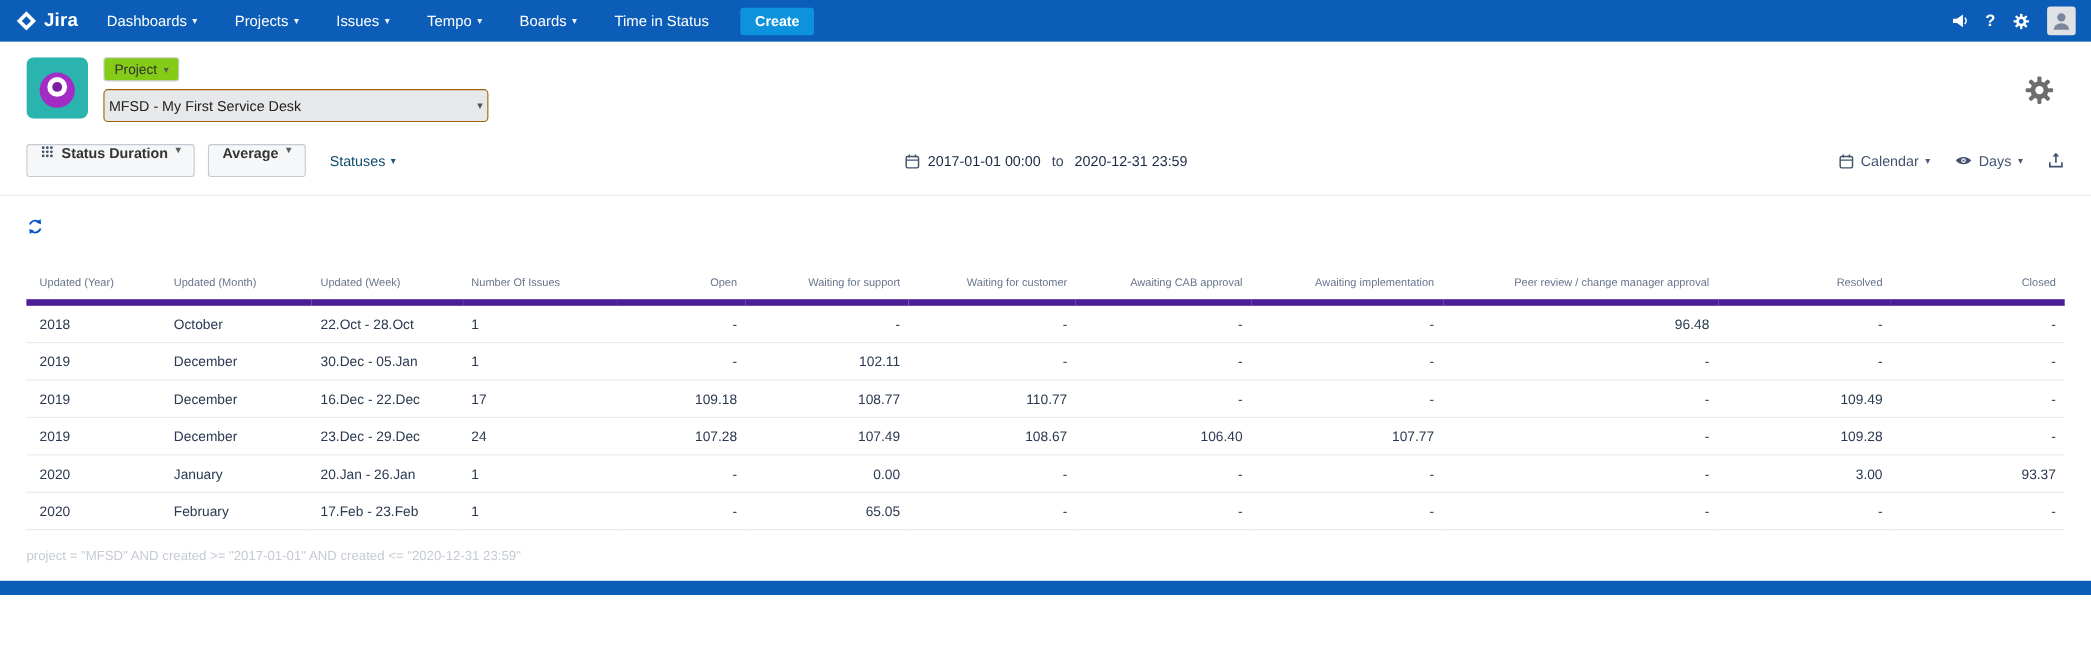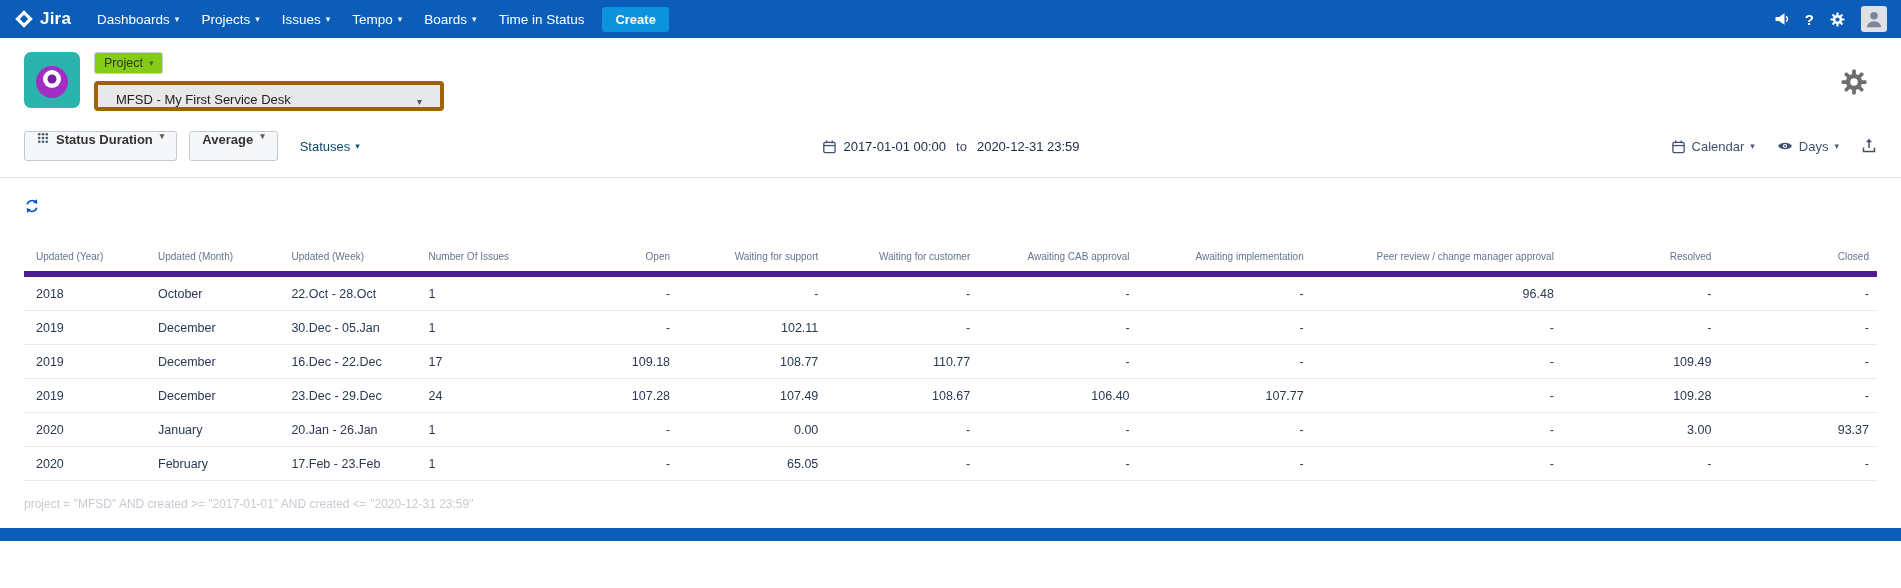--- a/index.html
+++ b/index.html
@@ -11,42 +11,42 @@
   *{box-sizing:border-box;}
   html,body{margin:0;padding:0;width:1901px;height:588px;overflow:hidden;
     font-family:"Liberation Sans", sans-serif; background:#fff; color:#2a3950;}
   .page{width:1901px;height:541px;display:flex;flex-direction:column;overflow:hidden;background:#fff;}
 
   
   .topnav{height:38px;background:var(--nav-bg);display:flex;align-items:center;
     padding:0 14px;flex:0 0 auto;color:#fff;}
   .brand{display:flex;align-items:center;gap:6px;margin-right:26px;cursor:pointer;}
   .brand-name{font-size:17px;font-weight:bold;color:#fff;letter-spacing:.2px;}
-  .nav-menu{display:flex;align-items:center;gap:22px;}
+  .nav-menu{display:flex;align-items:center;gap:34px;}
   .nav-item{color:#fff;font-size:13.5px;text-decoration:none;display:inline-flex;align-items:center;gap:5px;cursor:pointer;white-space:nowrap;}
   .caret{font-size:9px;opacity:.95;line-height:1;}
-  .create-btn{margin-left:18px;background:var(--create-bg);color:#fff;border:none;border-radius:3px;
+  .create-btn{margin-left:29px;background:var(--create-bg);color:#fff;border:none;border-radius:3px;
     font-size:13px;font-weight:bold;padding:5px 13px;cursor:pointer;font-family:inherit;}
   .nav-right{margin-left:auto;display:flex;align-items:center;gap:15px;}
   .search-box{display:flex;align-items:center;background:rgba(0,0,0,0.18);
     border:1px solid rgba(255,255,255,0.45);border-radius:3px;height:26px;width:172px;padding:0 7px;}
   .search-box input{flex:1;background:transparent;border:none;outline:none;color:#fff;font-size:13px;width:100%;font-family:inherit;}
   .search-box input::placeholder{color:rgba(255,255,255,0.85);}
   .nav-icon{display:inline-flex;align-items:center;justify-content:center;cursor:pointer;}
   .help-q{font-size:15px;font-weight:bold;color:#fff;}
   .avatar-box{width:26px;height:26px;border-radius:3px;background:#dfe1e5;display:flex;align-items:center;justify-content:center;overflow:hidden;}
 
   
   .project-bar{display:flex;align-items:flex-start;padding:14px 24px 10px;flex:0 0 auto;background:#fff;}
   .project-avatar{width:56px;height:56px;border-radius:6px;flex:0 0 auto;margin-right:14px;}
   .project-controls{display:flex;flex-direction:column;gap:7px;}
   .chip-btn{display:inline-flex;align-items:center;gap:6px;background:#84cc16;border:1px solid #c9ced4;
     border-radius:3px;padding:3px 9px;font-size:12.5px;color:#333;cursor:pointer;width:max-content;font-family:inherit;}
-  .select-like{display:flex;align-items:flex-end;justify-content:space-between;width:350px;height:30px;
-    background:#e7e8ea;border:4px solid #a16207;border-radius:4px;padding:0 18px;font-size:13px;color:#222;cursor:pointer;}
+  .select-like{display:flex;align-items:center;justify-content:space-between;width:350px;height:30px;
+    background:#e7e8ea;border:1px solid #a16207;border-radius:4px;padding:0 4px;font-size:13px;color:#222;cursor:pointer;}
   .select-caret{font-size:10px;color:#555;}
   .project-bar-right{margin-left:auto;align-self:center;padding-right:8px;}
 
   
   .toolbar{position:relative;display:flex;align-items:center;padding:10px 24px 16px;flex:0 0 auto;background:#fff;}
   .toolbar-left{display:flex;align-items:center;gap:12px;}
   .tool-btn{display:inline-flex;align-items:flex-start;gap:7px;height:30px;background:#f6f7f8;
     border:1px solid #c3cad2;border-radius:3px;padding:0 12px;font-size:13px;font-weight:bold;color:#333;
     cursor:pointer;font-family:inherit;}
   .plain-dd{display:inline-flex;align-items:center;gap:5px;font-size:13px;color:#0c4a6e;cursor:pointer;margin-left:10px;}

